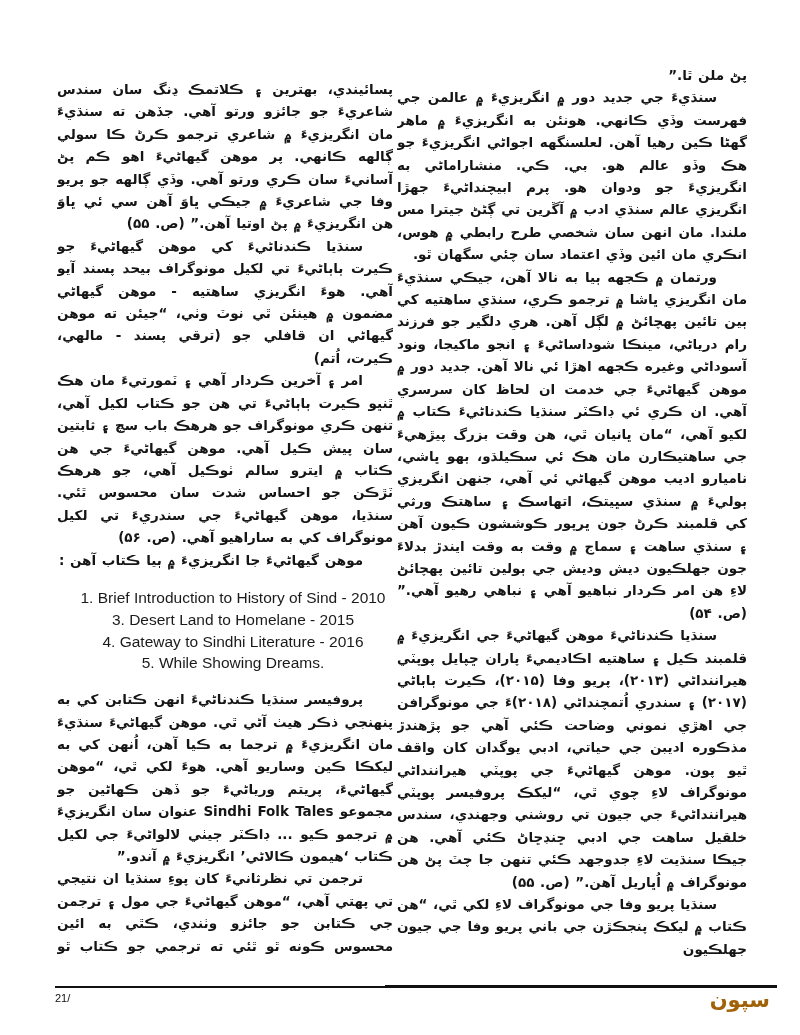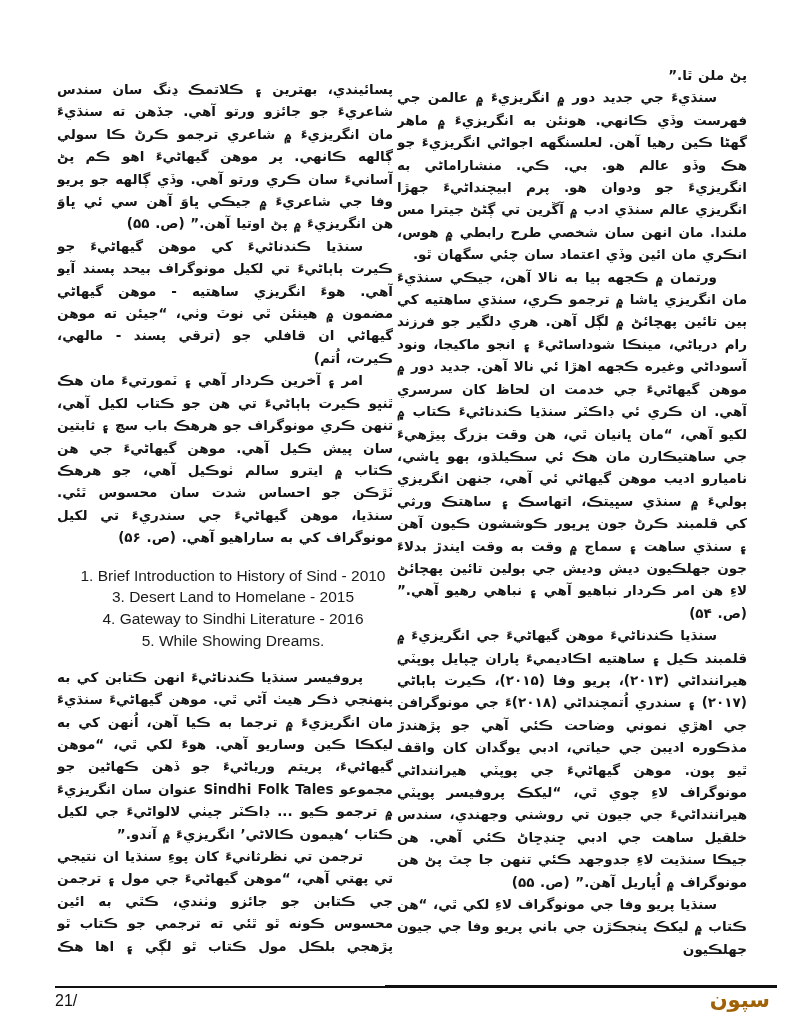--- a/index.html
+++ b/index.html
@@ -54,21 +54,21 @@
   .footer-rule-right {
     position: absolute;
     left: 385px; top: 985px;
     width: 392px; height: 3px;
     background: #111;
   }
   .pagenum {
     position: absolute;
     left: 55px; top: 992px;
     font-family: "Liberation Sans", sans-serif;
-    font-size: 16px;
+    font-size: 11px;
     color: #111;
   }
   .journal {
     position: absolute;
     right: 30px; top: 988px;
     direction: rtl;
     font-family: "DejaVu Sans", sans-serif;
     font-weight: 700;
     font-size: 21px;
     color: #a16207;
@@ -76,20 +76,21 @@
 </style>
 </head>
 <body>
 
 <div class="page">
 
   <section class="col left">
     <p class="sd cont">پسائيندي، بهترين ۽ ڪلاتمڪ ڍنگ سان سندس شاعريءَ جو جائزو ورتو آهي. جڏهن ته سنڌيءَ مان انگريزيءَ ۾ شاعري ترجمو ڪرڻ ڪا سولي ڳالهه ڪانهي. پر موهن گيهاڻيءَ اهو ڪم پڻ آسانيءَ سان ڪري ورتو آهي. وڏي ڳالهه جو پريو وفا جي شاعريءَ ۾ جيڪي ڀاوَ آهن سي ئي ڀاوَ هن انگريزيءَ ۾ پڻ اوتيا آهن.” (ص. ۵۵)</p>
     <p class="sd">سنڌيا ڪندناڻيءَ کي موهن گيهاڻيءَ جو ڪيرت ٻاٻاڻيءَ تي لکيل مونوگراف بيحد پسند آيو آهي. هوءَ انگريزي ساهتيه - موهن گيهاڻي مضمون ۾ هينئن ٿي نوٽ وٺي، “جيئن ته موهن گيهاڻي ان قافلي جو (ترقي پسند - مالهي، ڪيرت، اُتم)</p>
     <p class="sd">امر ۽ آخرين ڪردار آهي ۽ ٽمورتيءَ مان هڪ ٿنڀو ڪيرت ٻاٻاڻيءَ تي هن جو ڪتاب لکيل آهي، تنهن ڪري مونوگراف جو هرهڪ باب سچ ۽ ثابتين سان پيش ڪيل آهي. موهن گيهاڻيءَ جي هن ڪتاب ۾ ايترو سالم ٺوڪيل آهي، جو هرهڪ ٽڙڪن جو احساس شدت سان محسوس ٿئي. سنڌيا، موهن گيهاڻيءَ جي سندريءَ تي لکيل مونوگراف کي به ساراهيو آهي. (ص. ۵۶)</p>
+    <p class="sd">موهن گيهاڻيءَ جا انگريزيءَ ۾ ٻيا ڪتاب آهن :</p>
     <div class="book-list">
       <div class="book">1. Brief Introduction to History of Sind - 2010</div>
       <div class="book">3. Desert Land to Homelane - 2015</div>
       <div class="book">4. Gateway to Sindhi Literature - 2016</div>
       <div class="book">5. While Showing Dreams.</div>
     </div>
     <p class="sd">پروفيسر سنڌيا ڪندناڻيءَ انهن ڪتابن کي به پنهنجي ذڪر هيٺ آڻي ٿي. موهن گيهاڻيءَ سنڌيءَ مان انگريزيءَ ۾ ترجما به ڪيا آهن، اُنهن کي به ليکڪا ڪين وساريو آهي. هوءَ لکي ٿي، “موهن گيهاڻيءَ، پريتم ورياڻيءَ جو ڏهن ڪهاڻين جو مجموعو Sindhi Folk Tales عنوان سان انگريزيءَ ۾ ترجمو ڪيو ... ڊاڪٽر ڄيٺي لالواڻيءَ جي لکيل ڪتاب ‘هيمون ڪالاڻي’ انگريزيءَ ۾ آندو.”</p>
     <p class="sd">ترجمن تي نظرثانيءَ کان پوءِ سنڌيا ان نتيجي تي پهتي آهي، “موهن گيهاڻيءَ جي مول ۽ ترجمن جي ڪتابن جو جائزو وٺندي، ڪٿي به ائين محسوس ڪونه ٿو ٿئي ته ترجمي جو ڪتاب ٿو پڙهجي بلڪل مول ڪتاب ٿو لڳي ۽ اها هڪ بهترين ترجمان جي ڪاميابيءَ جي نشاني آهي.” (ص. ۵۹)</p>
 
   </section>

